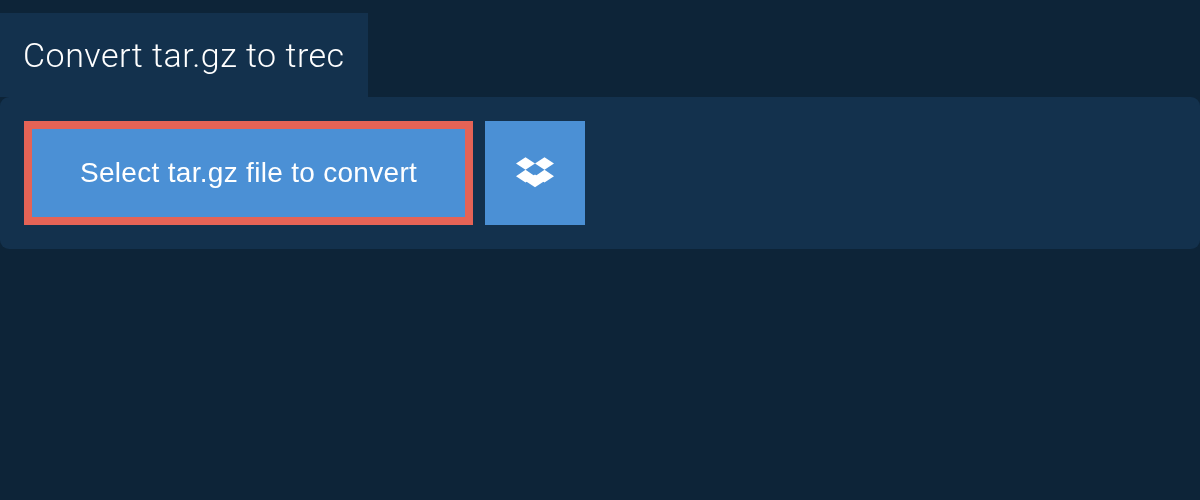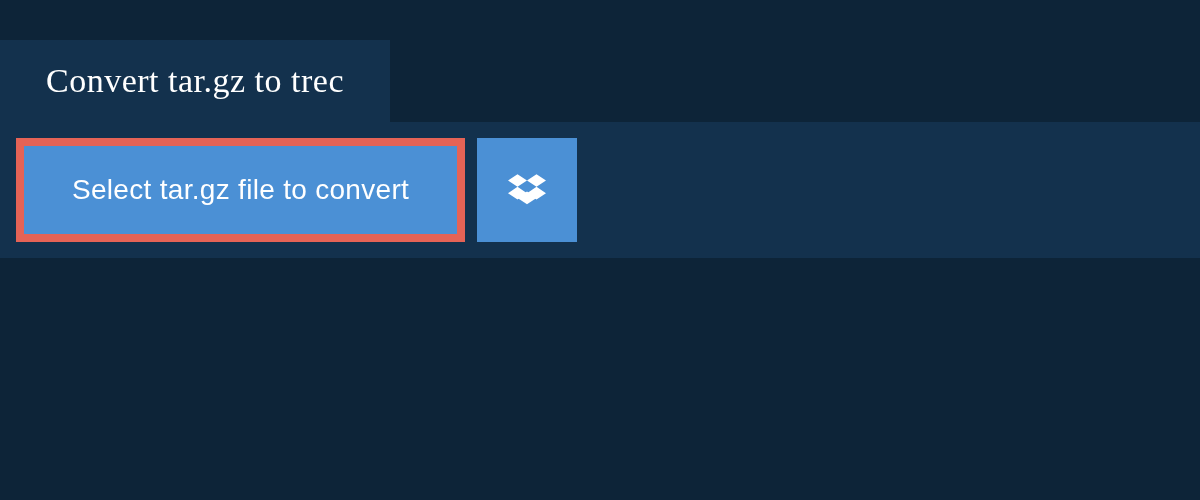--- a/index.html
+++ b/index.html
@@ -10,36 +10,36 @@
     body {
       width: 1200px;
       height: 500px;
       background-color: #0d2438;
       font-family: -apple-system, BlinkMacSystemFont, "Segoe UI", Roboto, sans-serif;
       overflow: hidden;
     }
     .header-tab {
       background-color: #13314d;
       display: inline-block;
-      padding: 22px 46px;
-      margin-top: 40px;
+      padding: 22px 23px;
+      margin-top: 13px;
       margin-left: 0;
-      font-family: Liberation Serif, serif;
     }
     .header-title {
       color: #ffffff;
       font-size: 34px;
       font-weight: 300;
       letter-spacing: 0.5px;
     }
     .content-panel {
       background-color: #13314d;
       margin-top: 0;
-      padding: 16px;
+      padding: 24px;
       width: 100%;
+      border-radius: 9px;
     }
     .button-row {
       display: flex;
       gap: 12px;
       align-items: stretch;
     }
     .select-button {
       background-color: #4b90d5;
       border: 8px solid #e56356;
       color: #ffffff;

